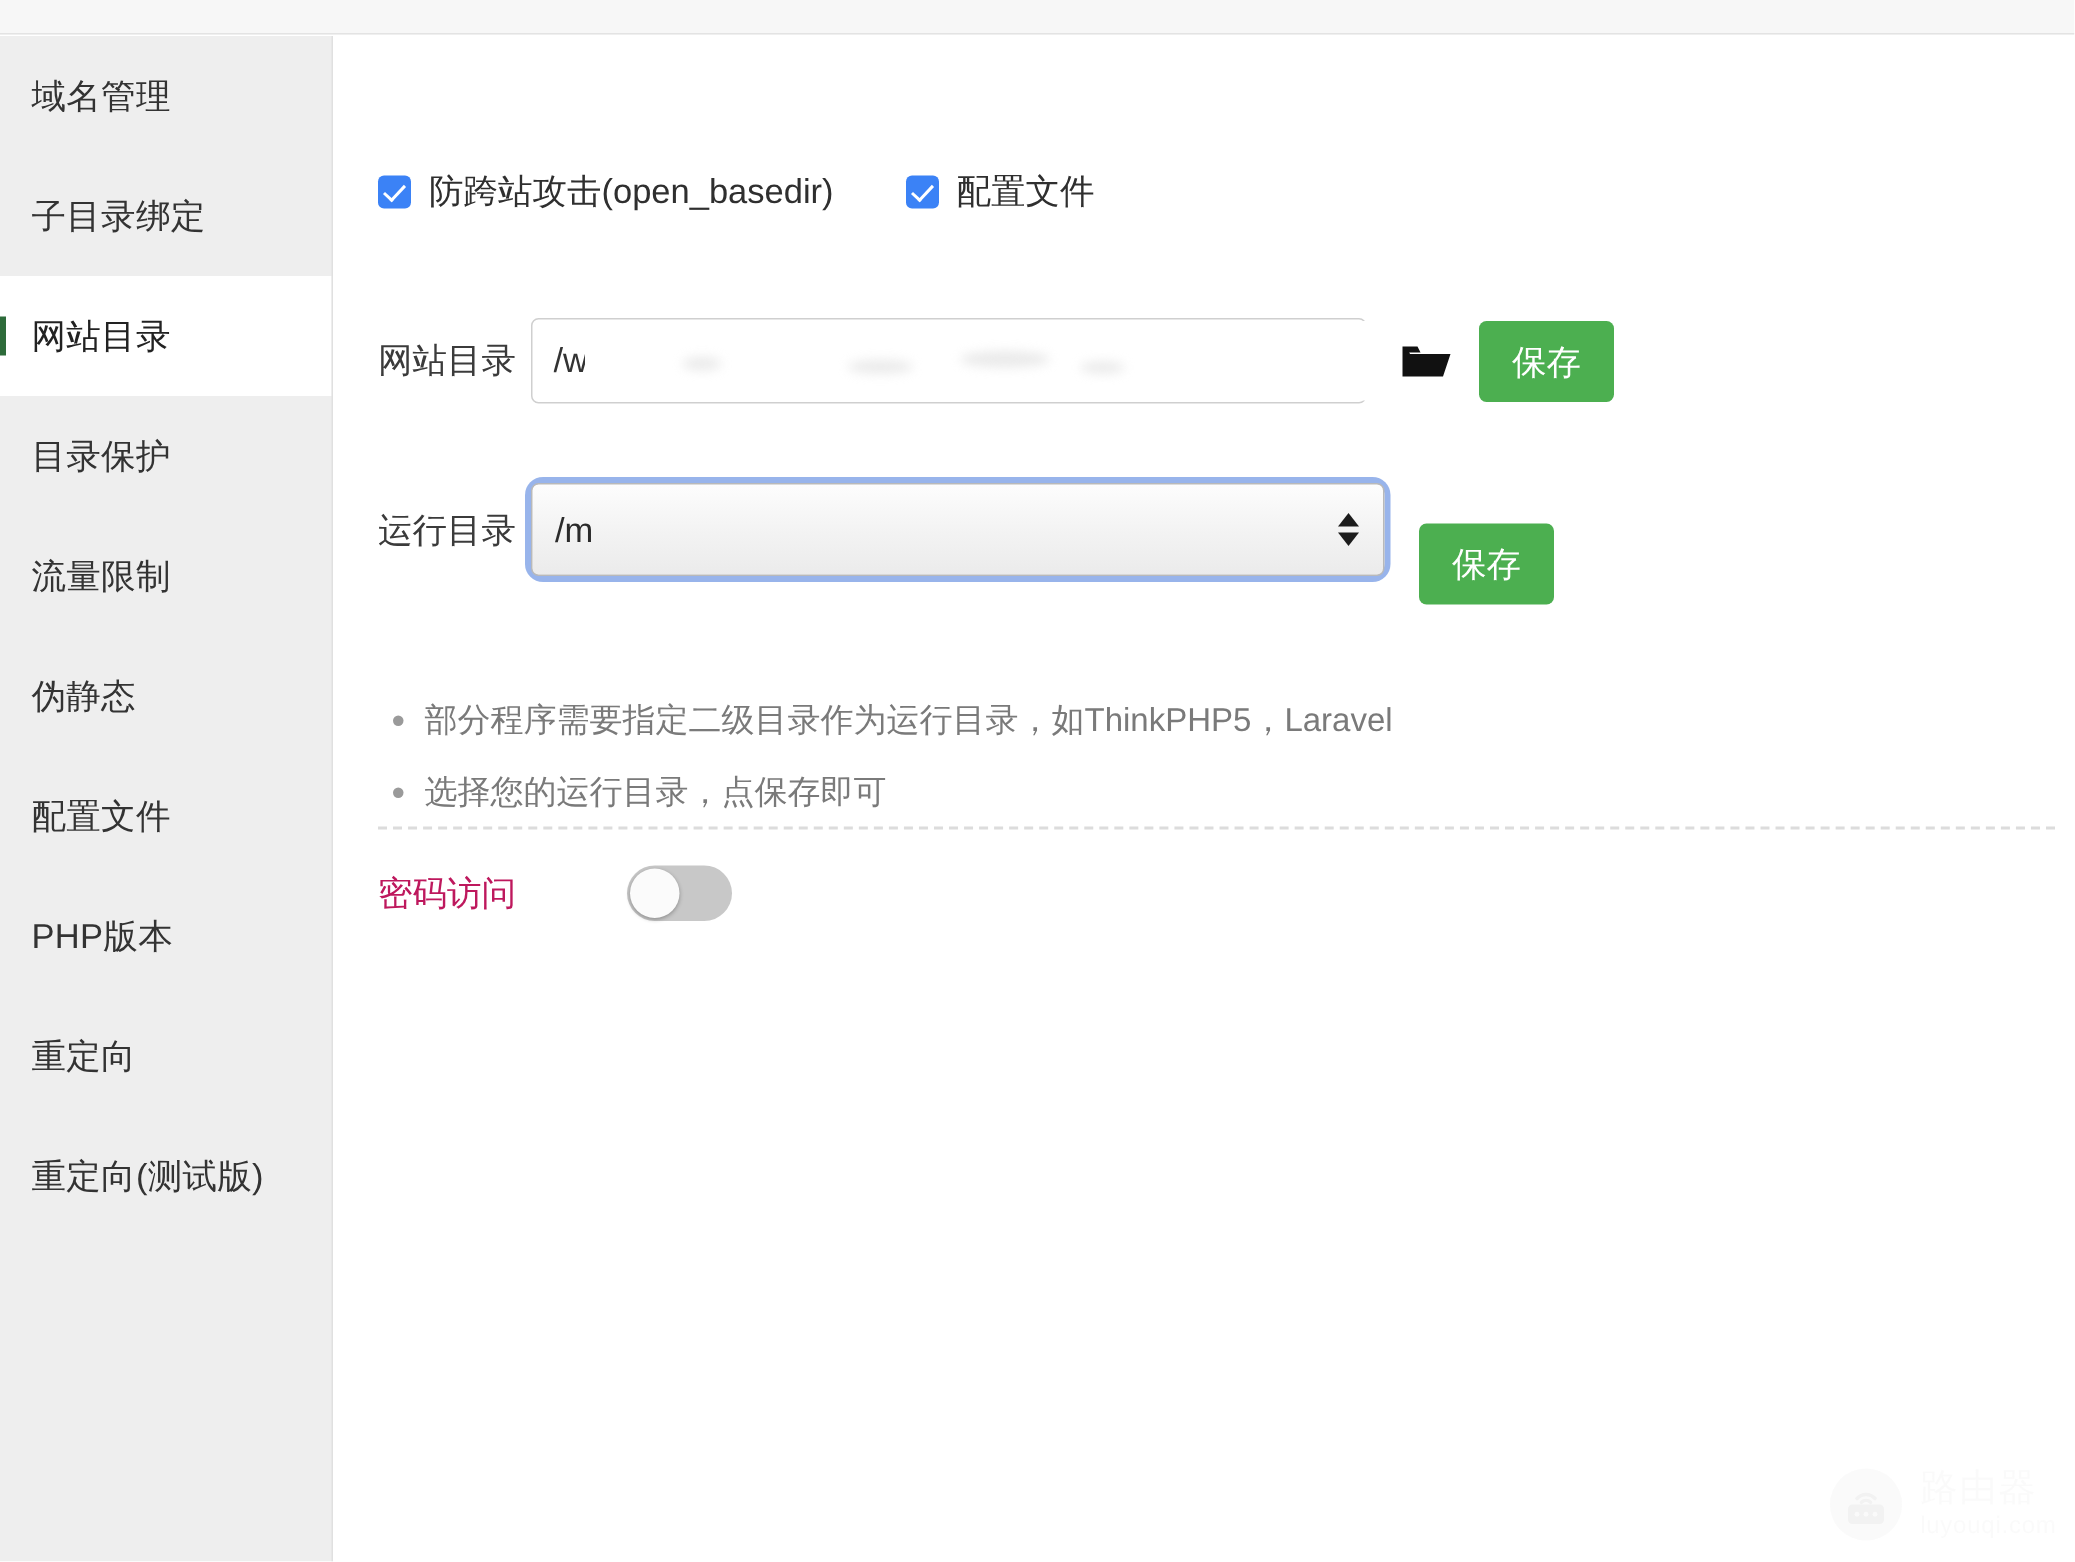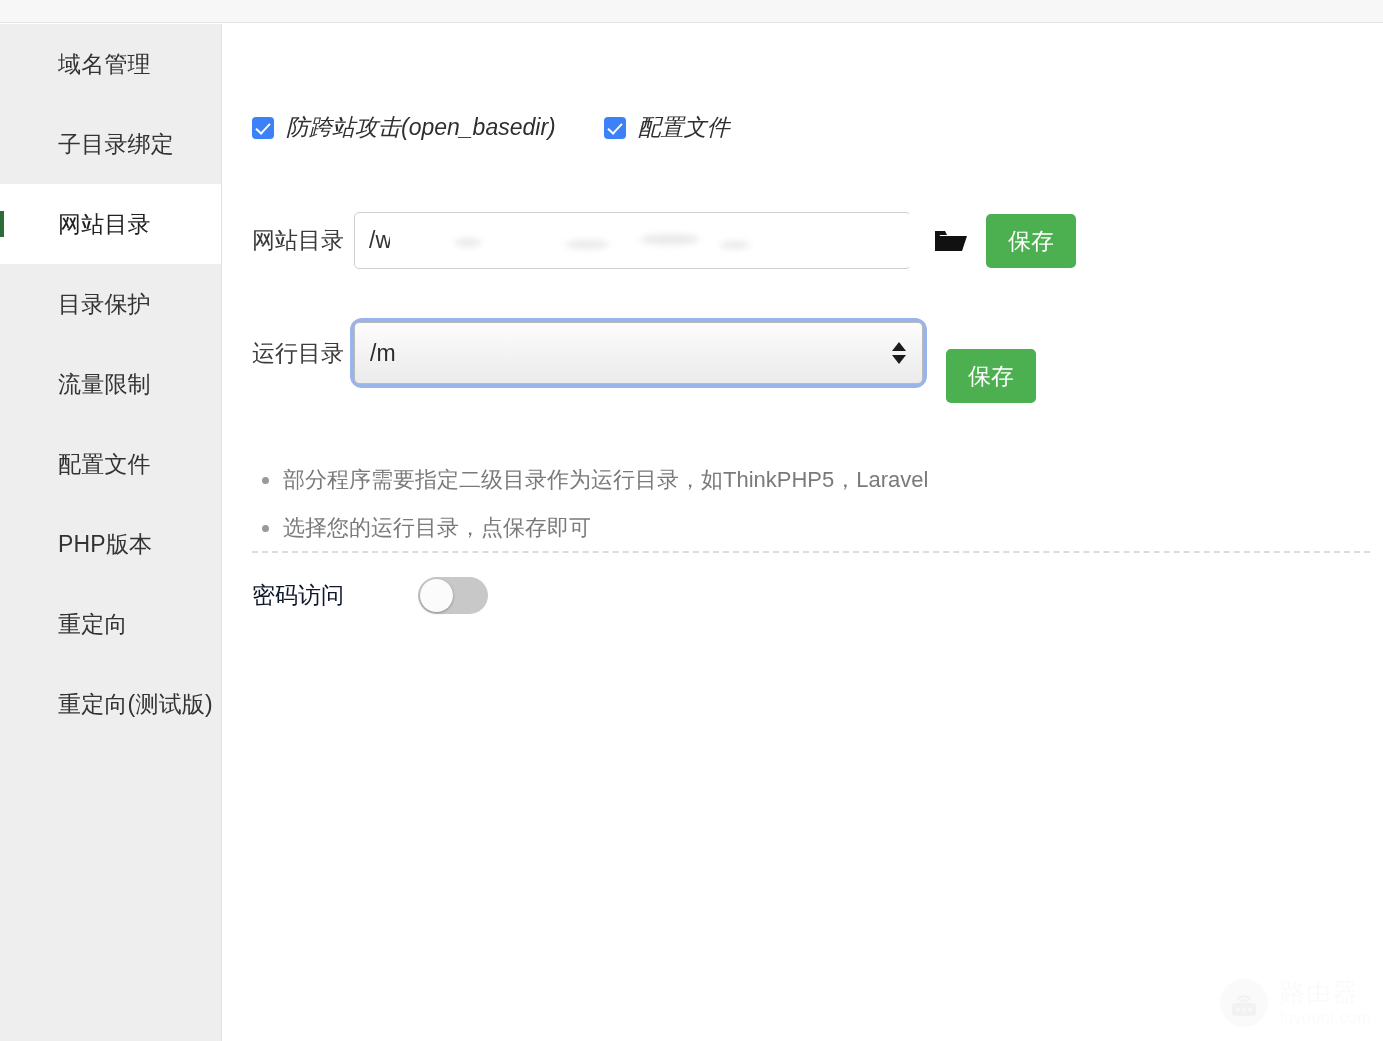--- a/index.html
+++ b/index.html
@@ -42,21 +42,21 @@
     width: 222px; height: 1017px;
     background: #eeeeee;
     border-right: 1px solid #e0e0e0;
     overflow: hidden;
   }
   .side-item {
     position: relative;
     height: 80px;
     display: flex;
     align-items: center;
-    padding-left: 58px;
+    padding-left: 21px;
     font-size: 23px;
     color: #333333;
     letter-spacing: .2px;
     cursor: pointer;
     user-select: none;
   }
   .side-item.active {
     background: #ffffff;
     color: #222222;
   }
@@ -77,21 +77,20 @@
     background: #ffffff;
   }
 
   
   .check-row {
     position: absolute;
     top: 88px; left: 29px;
     display: flex;
     align-items: center;
     gap: 48px;
-    font-style: italic;
   }
   .chk-wrap {
     display: flex; align-items: center;
     gap: 12px;
     cursor: pointer;
   }
   .chk {
     width: 22px; height: 22px;
     border-radius: 4px;
     background: #3b82f6;
@@ -254,21 +253,21 @@
 
   
   .toggle-row {
     position: absolute;
     left: 29px; top: 553px;
     display: flex;
     align-items: center;
   }
   .toggle-label {
     font-size: 23px;
-    color: #0f172a;
+    color: #be185d;
     white-space: nowrap;
   }
   .toggle {
     margin-left: 74px;
     width: 70px; height: 37px;
     border-radius: 19px;
     background: #c8c8c8;
     position: relative;
     cursor: pointer;
     flex: 0 0 auto;
@@ -330,20 +329,23 @@
       <span>子目录绑定</span>
     </div>
     <div class="side-item active">
       <span>网站目录</span>
     </div>
     <div class="side-item">
       <span>目录保护</span>
     </div>
     <div class="side-item">
       <span>流量限制</span>
+    </div>
+    <div class="side-item">
+      <span>伪静态</span>
     </div>
     <div class="side-item">
       <span>配置文件</span>
     </div>
     <div class="side-item">
       <span>PHP版本</span>
     </div>
     <div class="side-item">
       <span>重定向</span>
     </div>

